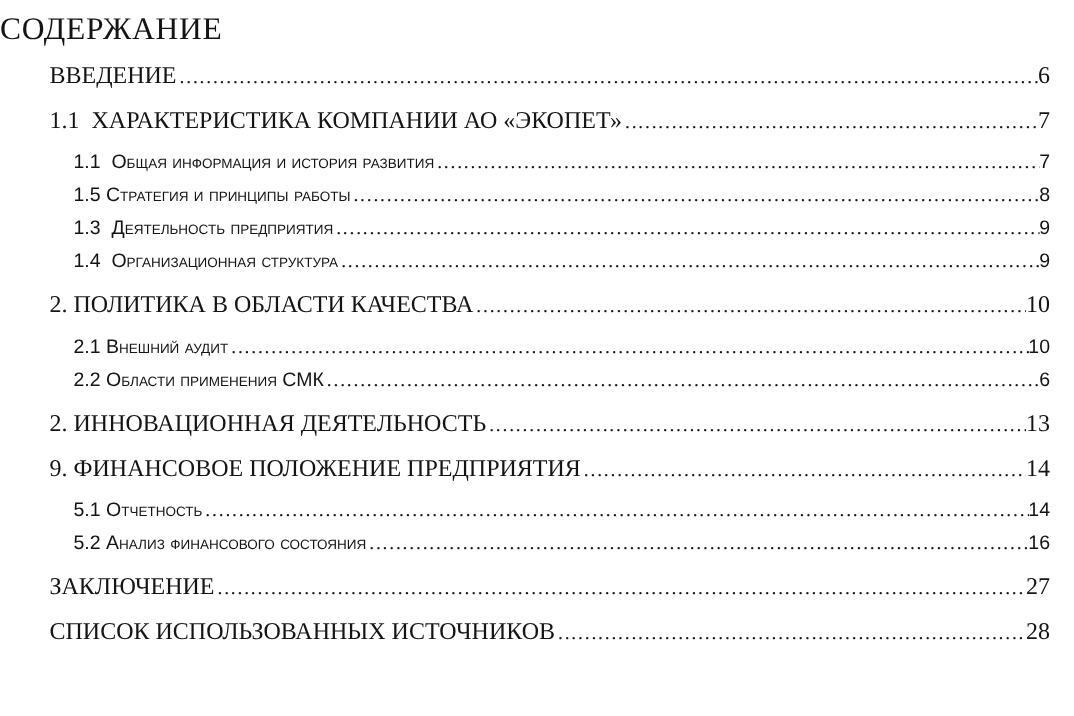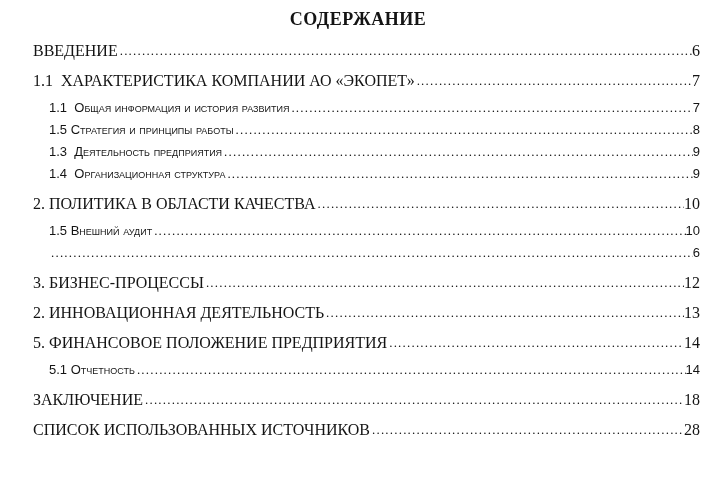--- a/index.html
+++ b/index.html
@@ -10,23 +10,22 @@
     font-family: "Liberation Serif", serif;
     color: #141414;
   }
   .page {
     width: 716px; height: 477px;
     padding: 8px 16px 0 33px;
     background: #ffffff;
   }
   .doc-title {
     margin-left: -33px; margin-right: -16px;
-    text-align: center;
-    font-weight: bold;
-    font-size: 18px;
+    font-weight: normal;
+    font-size: 21px;
     line-height: 22px;
     letter-spacing: 0.5px;
     margin-bottom: 8px;
     font-family: "Liberation Serif", serif;
   }
   .row {
     display: flex;
     align-items: center;
     cursor: pointer;
   }
@@ -110,59 +109,60 @@
     <span class="pg">9</span>
   </div>
 
   <div class="row l1">
     <span class="lbl">2. ПОЛИТИКА В ОБЛАСТИ КАЧЕСТВА</span>
     <span class="dots"></span>
     <span class="pg">10</span>
   </div>
 
   <div class="row l2">
-    <span class="lbl">1.5 Внешний аудит</span>
+    <span class="lbl">2.1 Внешний аудит</span>
     <span class="dots"></span>
     <span class="pg">10</span>
   </div>
 
   <div class="row l2">
+    <span class="lbl">2.2 Области применения СМК</span>
     <span class="dots"></span>
     <span class="pg">6</span>
   </div>
 
-  <div class="row l1">
-    <span class="lbl">3. БИЗНЕС-ПРОЦЕССЫ</span>
-    <span class="dots"></span>
-    <span class="pg">12</span>
-  </div>
 
   <div class="row l1">
     <span class="lbl">2. ИННОВАЦИОННАЯ ДЕЯТЕЛЬНОСТЬ</span>
     <span class="dots"></span>
     <span class="pg">13</span>
   </div>
 
   <div class="row l1">
-    <span class="lbl">5. ФИНАНСОВОЕ ПОЛОЖЕНИЕ ПРЕДПРИЯТИЯ</span>
+    <span class="lbl">9. ФИНАНСОВОЕ ПОЛОЖЕНИЕ ПРЕДПРИЯТИЯ</span>
     <span class="dots"></span>
     <span class="pg">14</span>
   </div>
 
   <div class="row l2">
     <span class="lbl">5.1 Отчетность</span>
     <span class="dots"></span>
     <span class="pg">14</span>
   </div>
 
+  <div class="row l2">
+    <span class="lbl">5.2 Анализ финансового состояния</span>
+    <span class="dots"></span>
+    <span class="pg">16</span>
+  </div>
 
   <div class="row l1">
     <span class="lbl">ЗАКЛЮЧЕНИЕ</span>
     <span class="dots"></span>
-    <span class="pg">18</span>
+    <span class="pg">27</span>
   </div>
 
   <div class="row l1">
     <span class="lbl">СПИСОК ИСПОЛЬЗОВАННЫХ ИСТОЧНИКОВ</span>
     <span class="dots"></span>
     <span class="pg">28</span>
   </div>
 
 </div>
 

